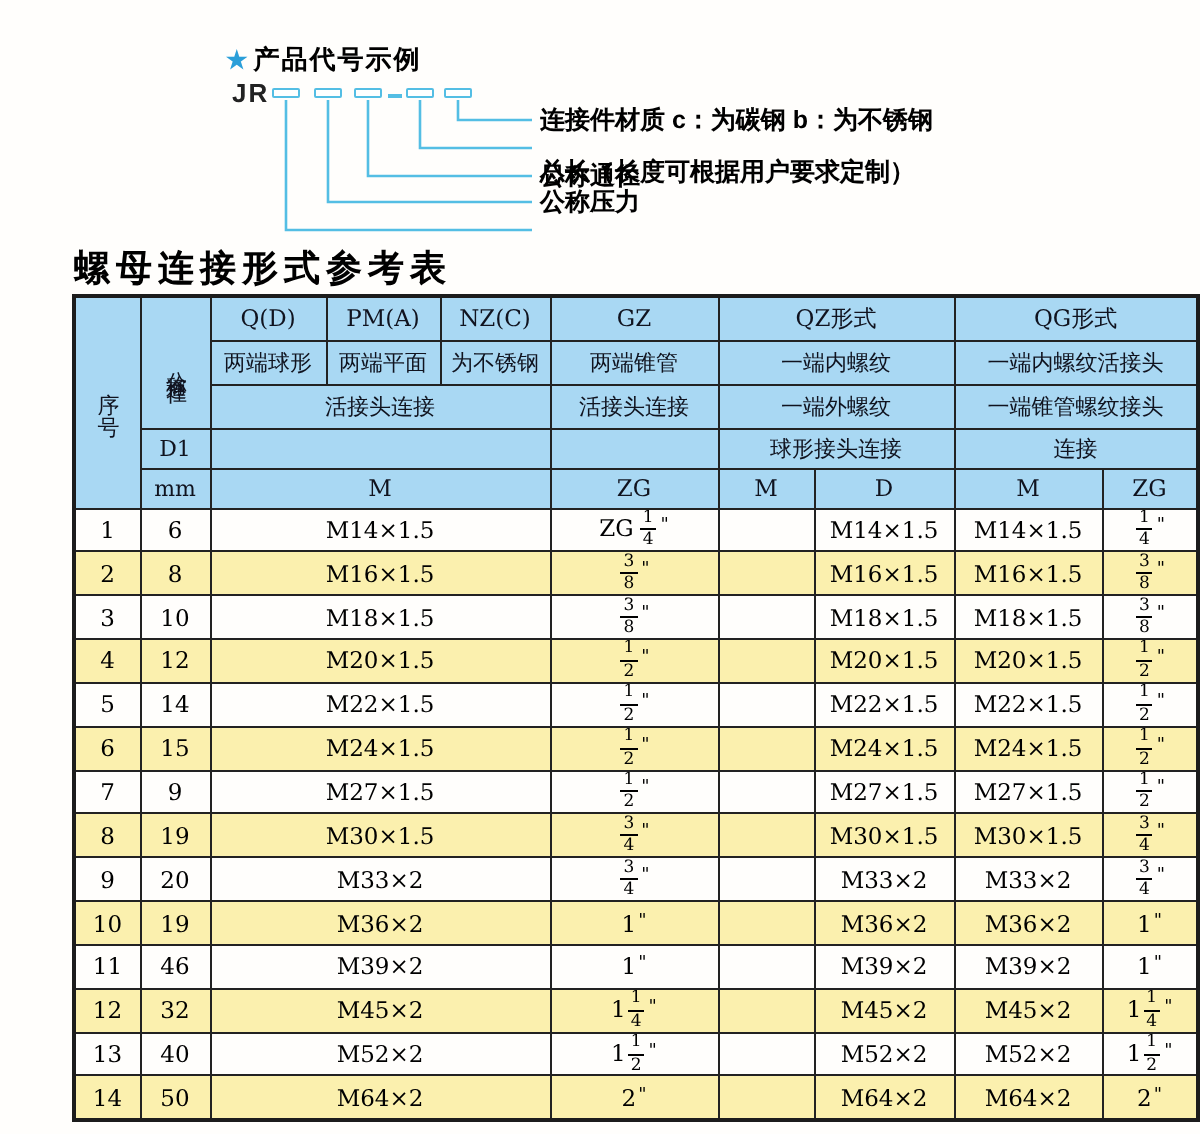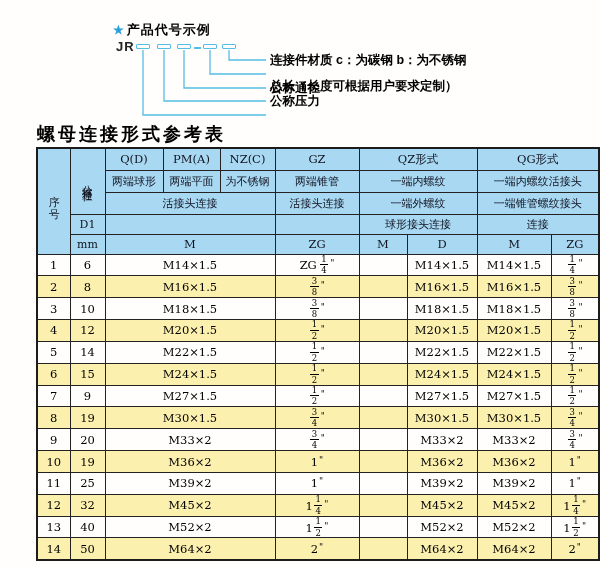--- a/index.html
+++ b/index.html
@@ -255,21 +255,21 @@
           <td>19</td>
           <td colspan="3">M36×2</td>
           <td>1<span class="q">"</span></td>
           <td></td>
           <td>M36×2</td>
           <td>M36×2</td>
           <td>1<span class="q">"</span></td>
         </tr>
         <tr>
           <td>11</td>
-          <td>25</td>
+          <td>46</td>
           <td colspan="3">M39×2</td>
           <td>1<span class="q">"</span></td>
           <td></td>
           <td>M39×2</td>
           <td>M39×2</td>
           <td>1<span class="q">"</span></td>
         </tr>
         <tr>
           <td>12</td>
           <td>32</td>

